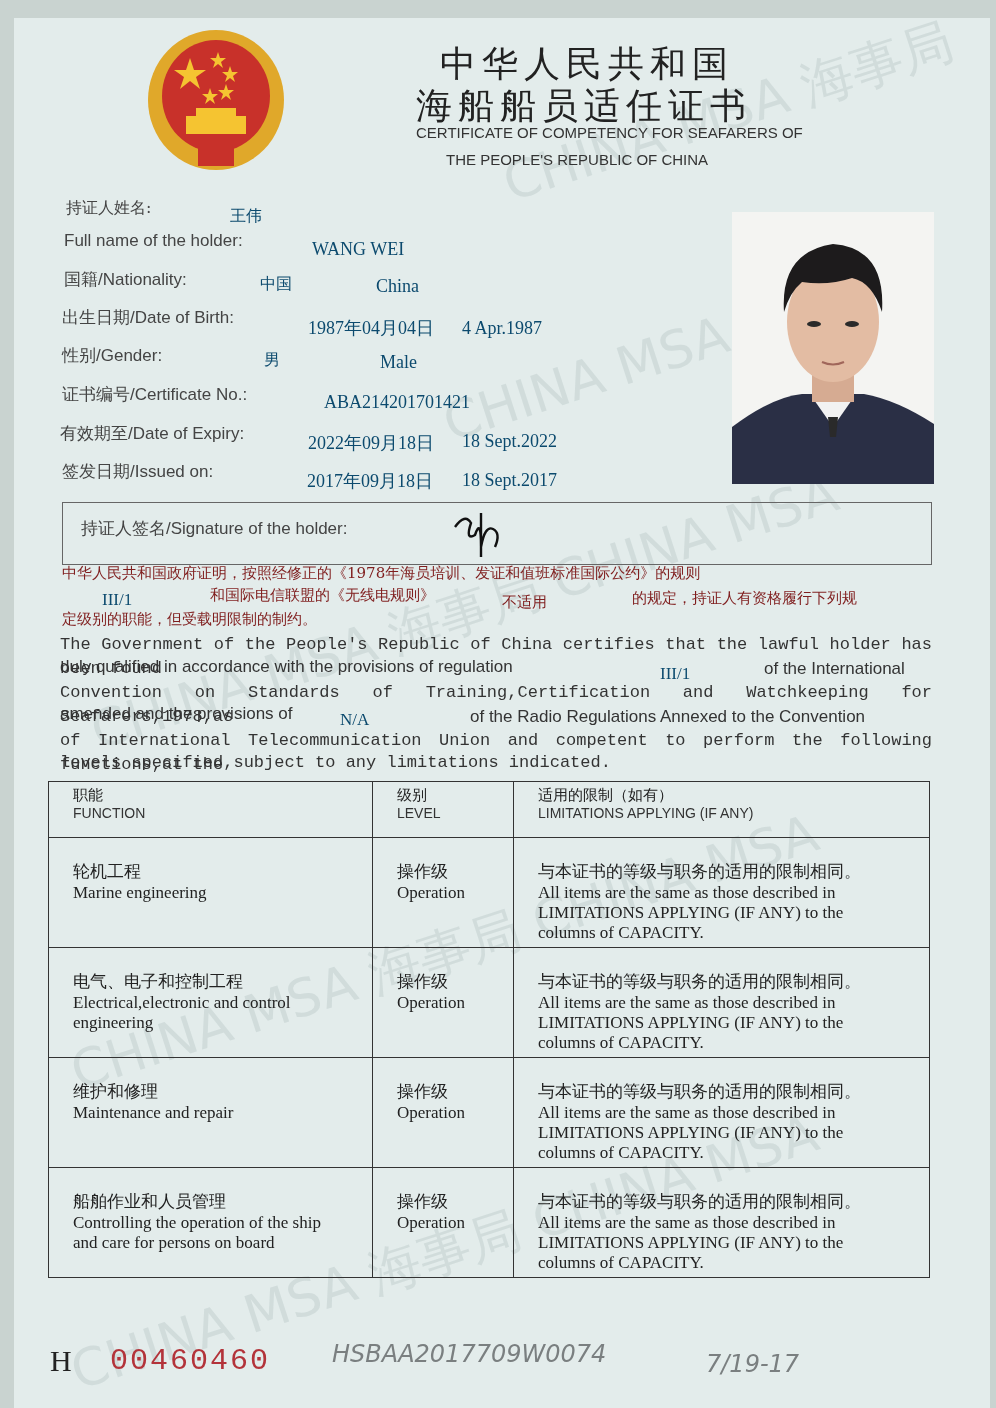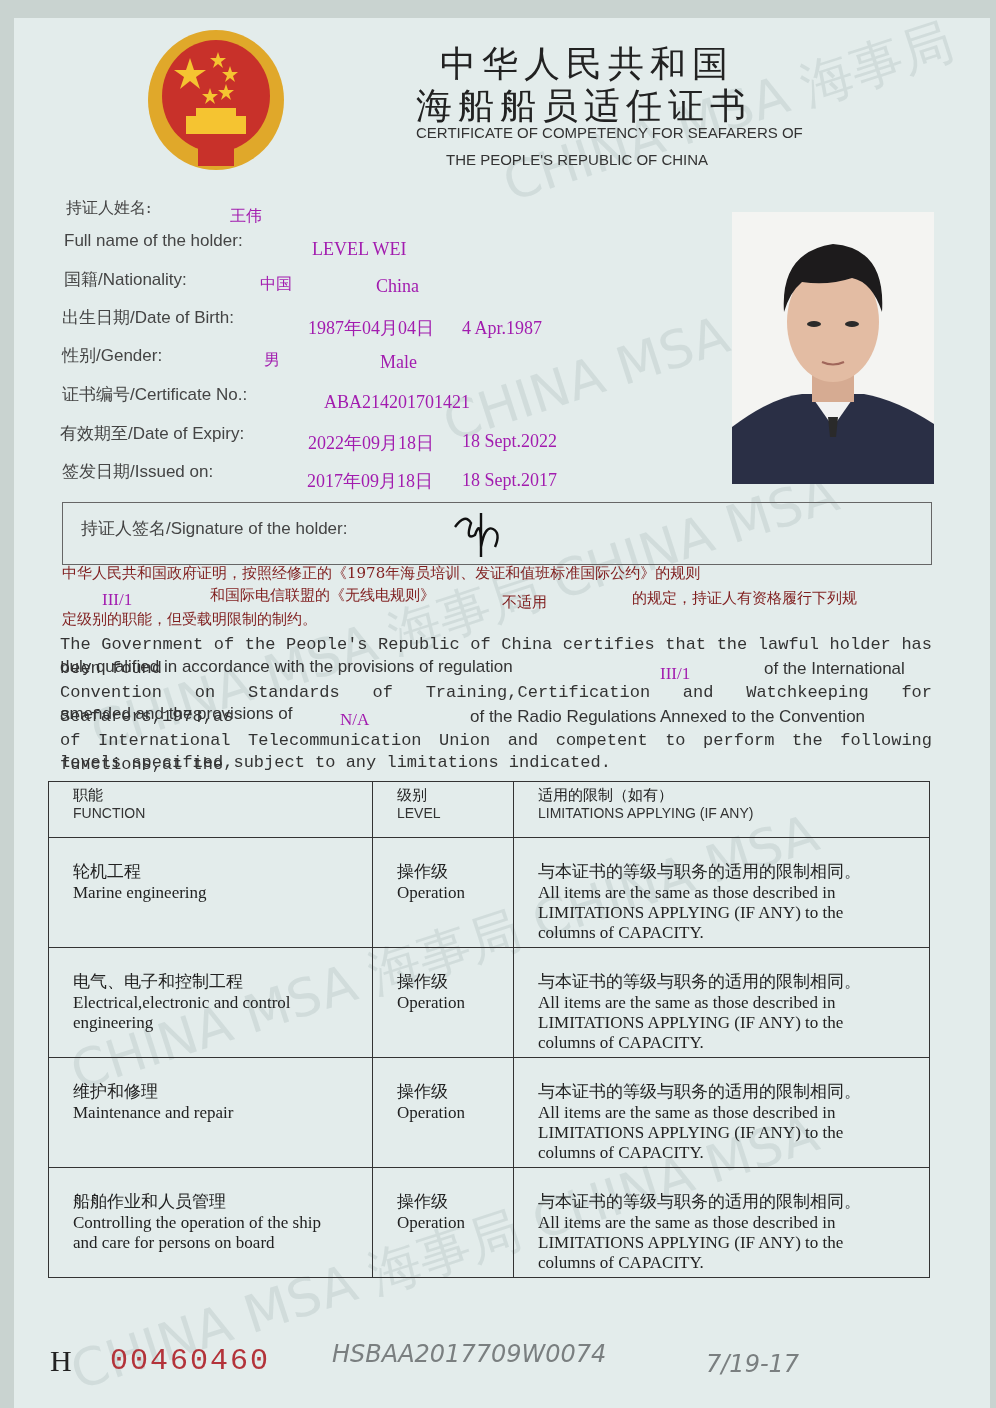--- a/index.html
+++ b/index.html
@@ -5,21 +5,21 @@
   html,body{margin:0;padding:0;}
   body{width:996px;height:1408px;background:#c9d3d0;position:relative;overflow:hidden;font-family:"DejaVu Serif",serif;color:#2a2a2a;}
   .paper{position:absolute;left:14px;top:18px;width:976px;height:1390px;background:#e3eceb;}
   .wm{position:absolute;color:rgba(160,180,180,0.28);font-family:"DejaVu Sans",sans-serif;font-size:52px;transform:rotate(-18deg);white-space:nowrap;pointer-events:none;}
   .emblem{position:absolute;left:146px;top:30px;width:140px;height:142px;}
   .title-cn{position:absolute;left:440px;top:40px;font-family:"DejaVu Serif",serif;font-size:36px;letter-spacing:6px;color:#222;}
   .title-cn2{position:absolute;left:416px;top:82px;font-family:"DejaVu Serif",serif;font-size:36px;letter-spacing:6px;color:#222;}
   .title-en{position:absolute;left:376px;top:124px;font-family:"Liberation Sans",sans-serif;font-size:15px;color:#333;margin-left:40px;}
   .title-en2{position:absolute;left:446px;top:151px;font-family:"Liberation Sans",sans-serif;font-size:15px;color:#333;}
   .lbl{position:absolute;font-family:"Liberation Sans",sans-serif;font-size:17px;color:#444;white-space:nowrap;}
-  .val{position:absolute;font-family:"Liberation Serif",serif;font-size:18px;color:#a21caf;white-space:nowrap;}
+  .val{position:absolute;font-family:"Liberation Serif",serif;font-size:18px;color:#0c4a6e;white-space:nowrap;}
   .photo{position:absolute;left:732px;top:212px;width:202px;height:272px;background:#f4f4f2;overflow:hidden;}
   .sigbox{position:absolute;left:62px;top:502px;width:870px;height:63px;border:1.5px solid #666;box-sizing:border-box;}
   .para-cn{position:absolute;left:62px;font-family:"DejaVu Serif",serif;font-size:15px;color:#7f1d1d;white-space:nowrap;}
   .para-en{position:absolute;left:60px;width:872px;font-family:Liberation Mono, monospace;font-size:17px;color:#333;line-height:24px;text-align:justify;}
   table.func{position:absolute;left:48px;top:781px;width:882px;border-collapse:collapse;}
   table.func td{border:1.5px solid #333;vertical-align:top;padding:4px 24px;font-family:"Liberation Serif",serif;font-size:17px;color:#222;}
   .hdr-cn{font-family:"DejaVu Serif",serif;font-size:15px;}
   .hdr-en{font-family:"Liberation Sans",sans-serif;font-size:14px;color:#333;}
   .footer-h{position:absolute;left:50px;top:1344px;font-family:"Liberation Serif",serif;font-size:30px;color:#222;}
   .footer-no{position:absolute;left:110px;top:1344px;font-family:"Liberation Mono",monospace;font-size:30px;color:#b3333a;letter-spacing:2px;}
@@ -50,21 +50,21 @@
 </svg>
 
 <div class="title-cn">中华人民共和国</div>
 <div class="title-cn2">海船船员适任证书</div>
 <div class="title-en">CERTIFICATE OF COMPETENCY FOR SEAFARERS OF</div>
 <div class="title-en2">THE PEOPLE'S REPUBLIC OF CHINA</div>
 
 <div class="lbl" style="left:66px;top:198px;font-family:'DejaVu Serif',serif;font-size:16px;">持证人姓名:</div>
 <div class="val" style="left:230px;top:206px;font-size:16px;">王伟</div>
 <div class="lbl" style="left:64px;top:231px;">Full name of the holder:</div>
-<div class="val" style="left:312px;top:239px;">LEVEL WEI</div>
+<div class="val" style="left:312px;top:239px;">WANG WEI</div>
 
 <div class="lbl" style="left:64px;top:268px;">国籍/Nationality:</div>
 <div class="val" style="left:260px;top:274px;font-size:16px;">中国</div>
 <div class="val" style="left:376px;top:276px;">China</div>
 
 <div class="lbl" style="left:62px;top:306px;">出生日期/Date of Birth:</div>
 <div class="val" style="left:308px;top:316px;">1987年04月04日</div>
 <div class="val" style="left:462px;top:318px;">4 Apr.1987</div>
 
 <div class="lbl" style="left:62px;top:344px;">性别/Gender:</div>

